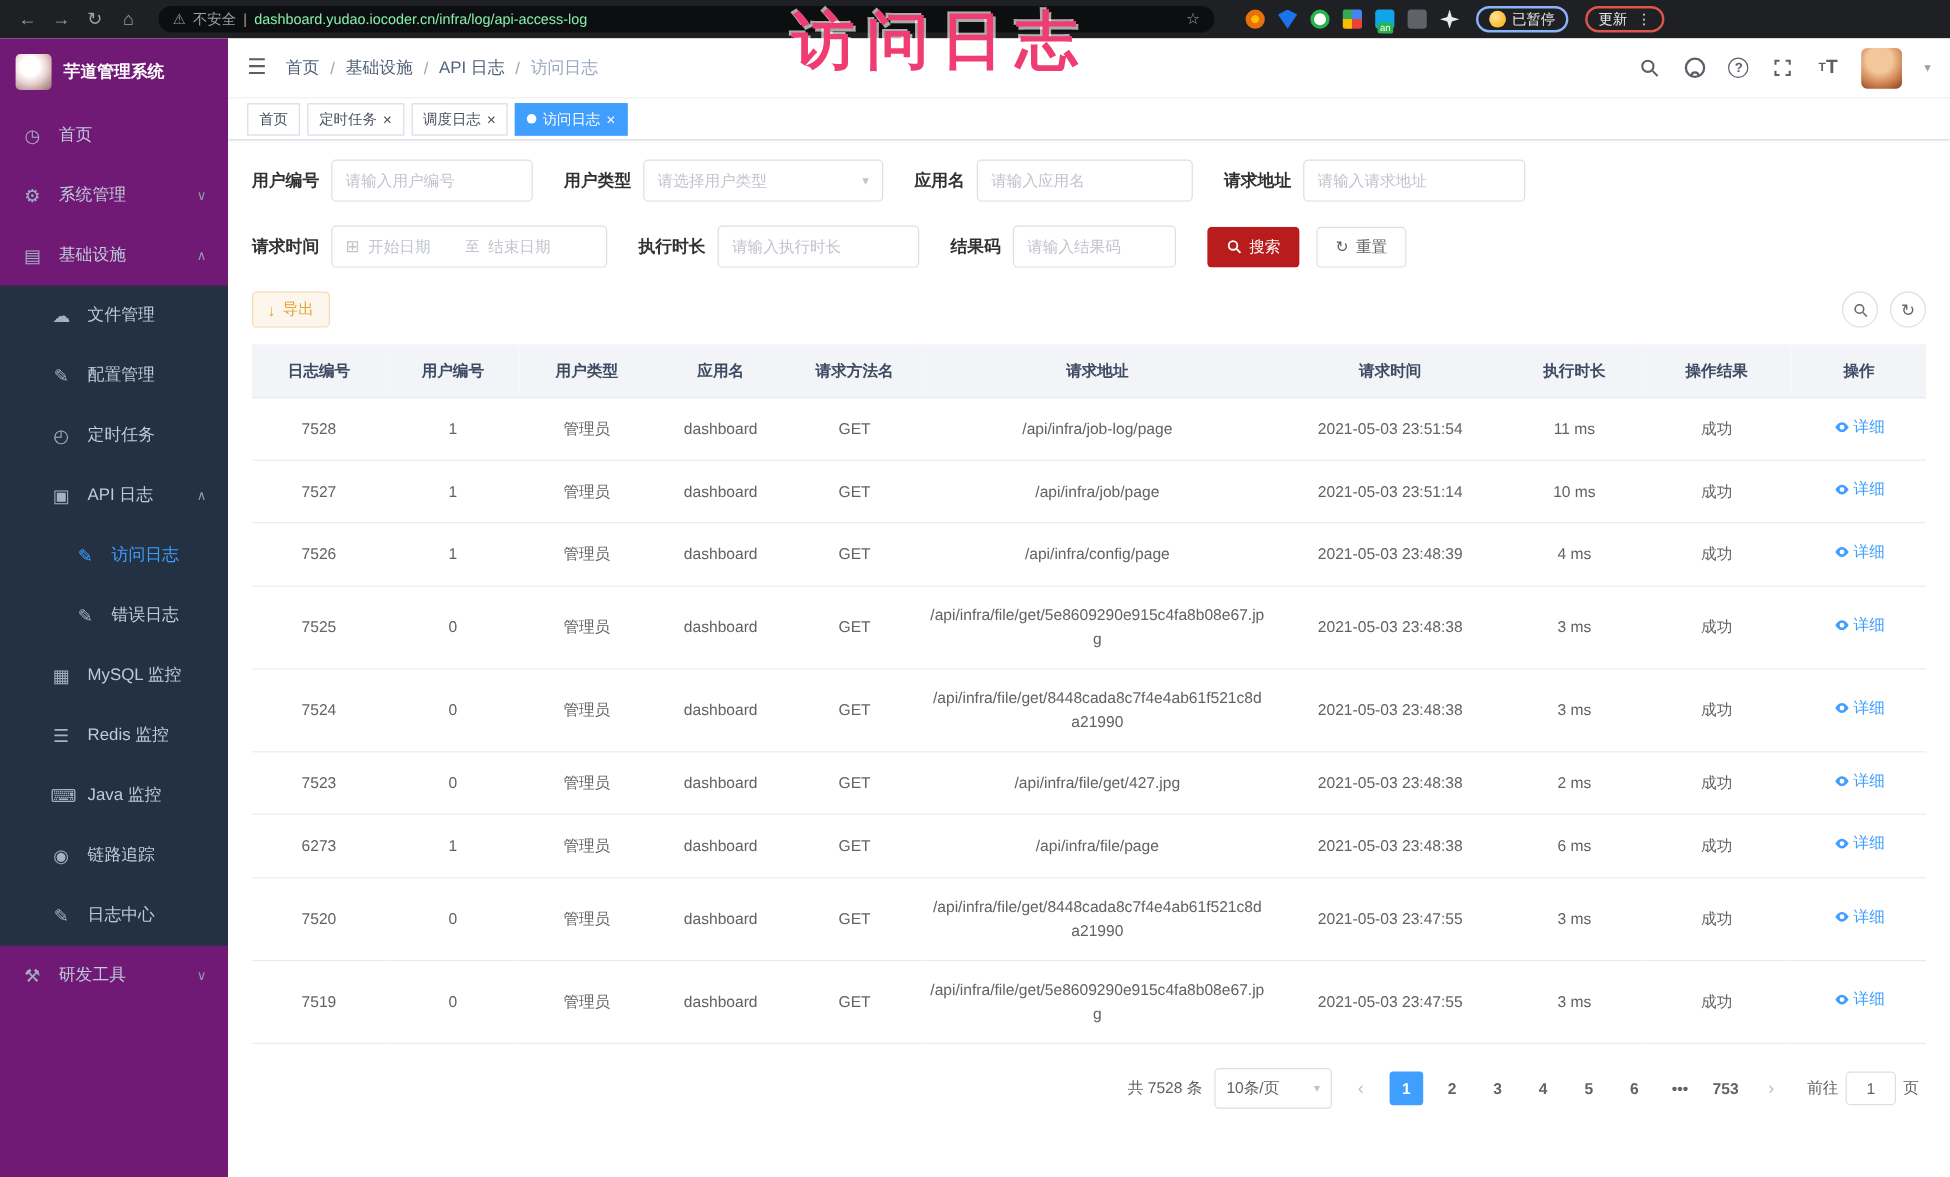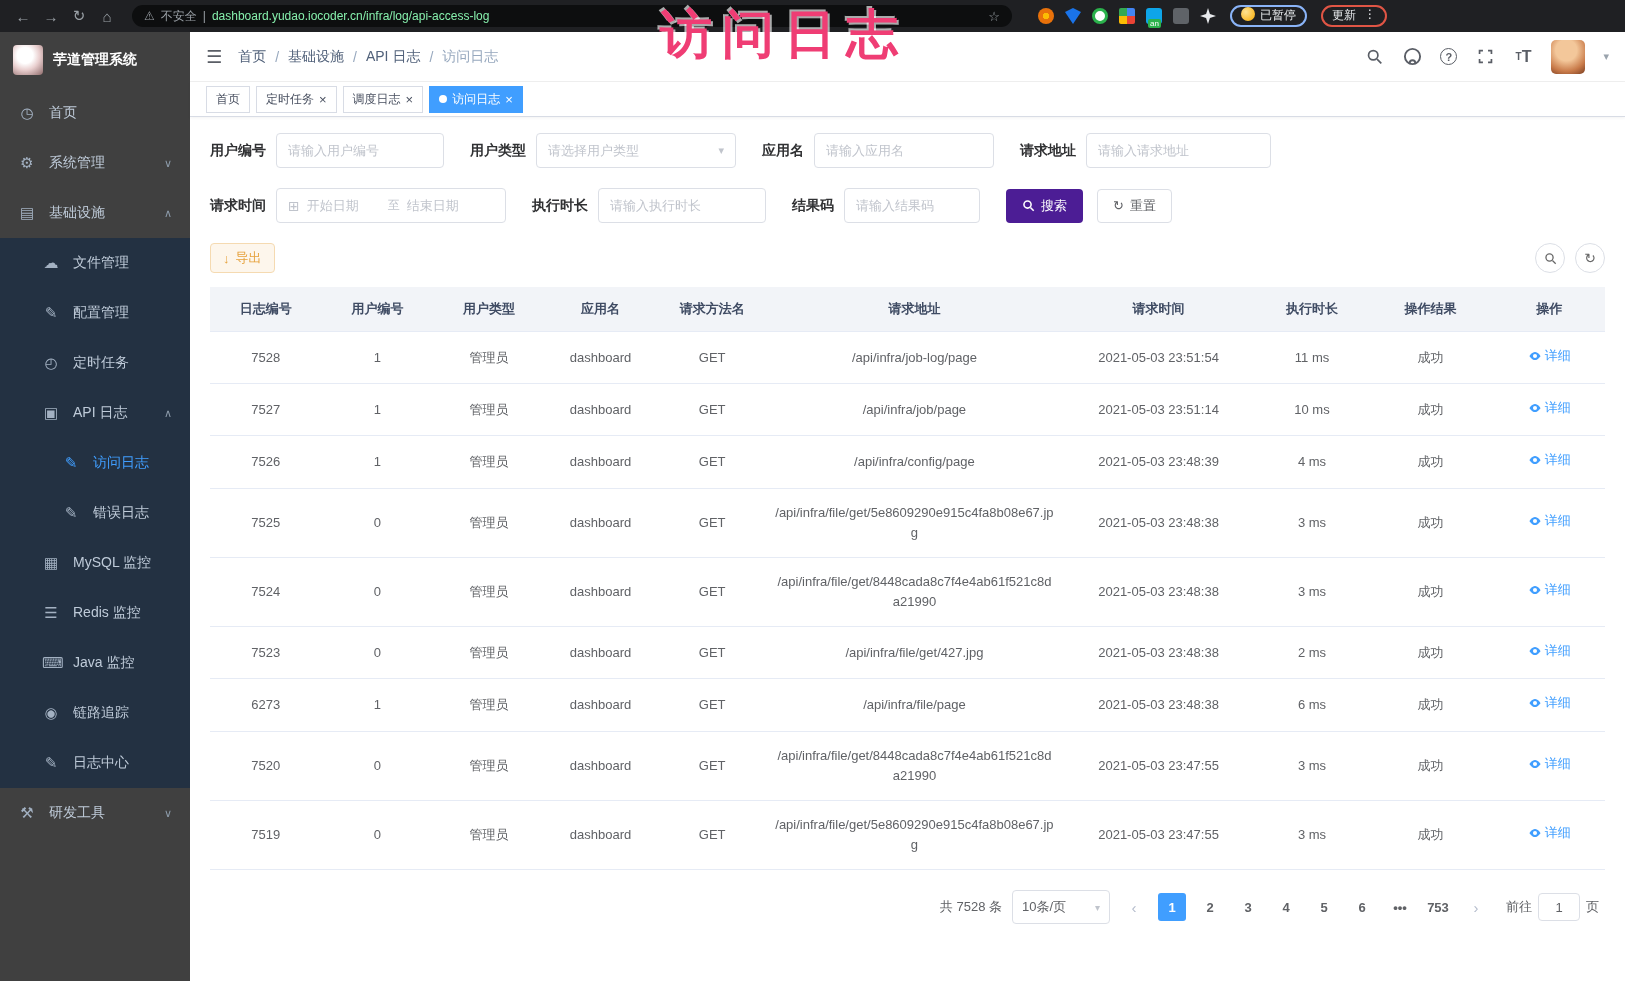--- a/index.html
+++ b/index.html
@@ -15,34 +15,34 @@
   .extensions { display:flex; align-items:center; gap:11px; margin-left:14px; }
   .ext { width:16px; height:16px; border-radius:50%; cursor:pointer; position:relative; }
   .ext-orange { background:radial-gradient(circle,#fbbc04 28%,#e8710a 30%); }
   .ext-blue { background:#1a73e8; clip-path:polygon(50% 0,100% 25%,50% 100%,0 25%); border-radius:0; }
   .ext-green { background:#fff; border:3px solid #2bb24c; }
   .ext-grid { border-radius:2px; background:conic-gradient(#4285f4 0 25%, #ea4335 0 50%, #fbbc04 0 75%, #34a853 0 100%); }
   .ext-dark { background:#0ea5e9; border-radius:3px; }
   .ext-badge { position:absolute; bottom:-4px; left:2px; background:#2bb24c; color:#fff; font-size:8px; line-height:9px; padding:0 2px; border-radius:2px; }
   .ext-gray { background:#5f6368; border-radius:3px; }
   .ext-pin { background:#e8eaed; clip-path:polygon(50% 0,62% 38%,100% 50%,62% 62%,50% 100%,38% 62%,0 50%,38% 38%); border-radius:0; }
-  .pill { height:22px; border-radius:12px; display:flex; align-items:flex-start; gap:5px; padding:0 9px; font-size:12px; margin-left:12px; cursor:pointer; }
+  .pill { height:22px; border-radius:12px; display:flex; align-items:center; gap:5px; padding:0 9px; font-size:12px; margin-left:12px; cursor:pointer; }
   .pill-profile { border:2px solid #8ab4f8; color:#e8eaed; }
   .pill-profile .face { width:14px; height:14px; border-radius:50%; background:radial-gradient(circle at 35% 35%,#fde293,#f9ab00); }
   .pill-update { border:2px solid #e05545; color:#e8eaed; gap:8px; }
   .pill-update .dots { color:#e8eaed; font-size:12px; }
 
   
   .watermark { position:absolute; top:0; left:660px; z-index:60; font-size:52px; font-weight:700; letter-spacing:10px; color:#ef3d74; text-shadow:2px 2px 0 rgba(255,255,255,.65), -2px -2px 0 rgba(255,255,255,.65); pointer-events:none; }
 
   
   .app { display:flex; height:949px; }
 
   
-  .sidebar { width:190px; flex-shrink:0; background:#404040; color:#bfcbd9; display:flex; flex-direction:column; }
+  .sidebar { width:190px; flex-shrink:0; background:#701a75; color:#bfcbd9; display:flex; flex-direction:column; }
   .logo-row { height:56px; display:flex; align-items:center; gap:10px; padding:0 13px; flex-shrink:0; }
   .logo-img { width:30px; height:30px; border-radius:4px; background:radial-gradient(circle at 40% 35%,#ffffff 0 30%,#e9cfcf 55%,#8d6a6a); }
   .logo-title { color:#fff; font-size:14px; font-weight:700; }
   .menu { flex:1; }
   .menu-item { height:50px; display:flex; align-items:center; gap:13px; padding:0 18px; font-size:14px; cursor:pointer; white-space:nowrap; }
   .menu-item .glyph { width:18px; text-align:center; font-size:15px; color:#a3b1c2; flex-shrink:0; }
   .menu-item .chev { margin-left:auto; font-size:11px; color:#8d9cab; }
   .submenu { background:#233142; }
   .submenu .menu-item { padding-left:42px; }
   .submenu .menu-item.deep { padding-left:62px; }
@@ -77,21 +77,21 @@
   .filter-row { display:flex; align-items:center; margin-bottom:20px; }
   .f-label { font-size:14px; font-weight:700; color:#303133; white-space:nowrap; margin-right:10px; }
   .f-gap { margin-left:26px; }
   .f-input { height:35px; border:1px solid #dcdfe6; border-radius:4px; background:#fff; display:flex; align-items:center; padding:0 11px; gap:7px; }
   .f-input input { border:none; outline:none; width:100%; font-size:13px; color:#606266; font-family:inherit; }
   .f-input input::placeholder { color:#c0c4cc; }
   .f-caret { color:#c0c4cc; font-size:11px; }
   .f-cal { color:#c0c4cc; font-size:14px; }
   .range-sep { color:#c0c4cc; font-size:12px; white-space:nowrap; }
   .btn { height:34px; border-radius:4px; font-size:13px; display:inline-flex; align-items:center; gap:6px; padding:0 15px; cursor:pointer; border:1px solid transparent; }
-  .btn-primary { background:#4c1d95; color:#fff; }
+  .btn-primary { background:#b91c1c; color:#fff; }
   .btn-plain { background:#fff; border-color:#dcdfe6; color:#606266; }
   .btn-warning { background:#fdf6ec; border-color:#f5dab1; color:#e6a23c; height:30px; padding:0 12px; }
 
   .table-toolbar { display:flex; align-items:center; justify-content:space-between; margin-bottom:14px; }
   .circle-btns { display:flex; gap:10px; }
   .circle-btn { width:30px; height:30px; border:1px solid #dcdfe6; border-radius:50%; background:#fff; display:flex; align-items:center; justify-content:center; color:#666; font-size:14px; cursor:pointer; }
 
   table { width:100%; border-collapse:collapse; table-layout:fixed; }
   thead th { background:#f2f4f8; font-size:13px; font-weight:700; color:#3f4b63; padding:13px 4px; text-align:center; border-bottom:1px solid #e6ebf5; white-space:nowrap; }
   tbody td { font-size:13px; color:#606266; text-align:center; padding:14px 6px; border-bottom:1px solid #e6ebf5; line-height:1.55; word-break:break-all; }

